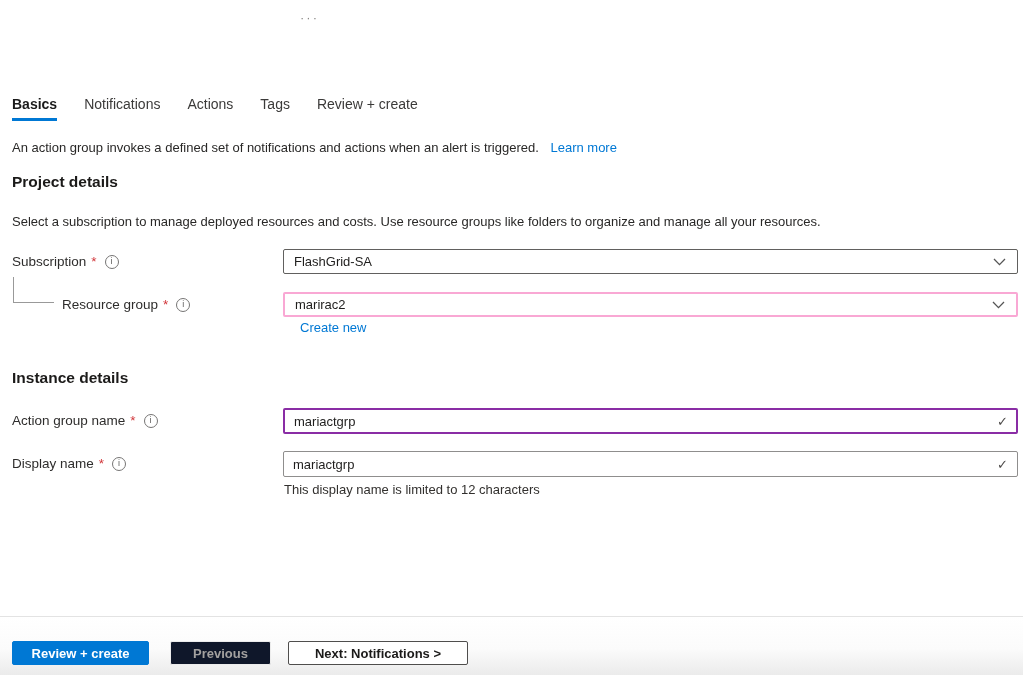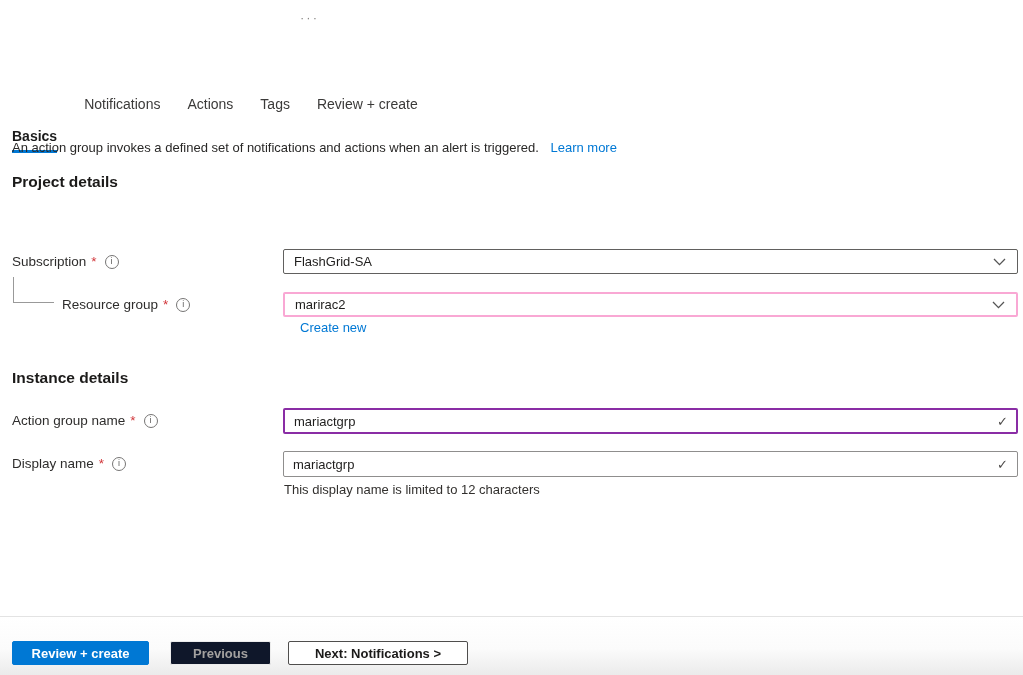--- a/index.html
+++ b/index.html
@@ -6,21 +6,21 @@
   body { background:#fff; font-family:"Liberation Sans","DejaVu Sans",sans-serif; }
   .viewport { position:relative; width:1023px; height:675px; background:#fff; overflow:hidden; }
 
   
   .page-title { position:absolute; left:12px; top:5px; font-size:24px; font-weight:700; color:#1b1a19; letter-spacing:-0.2px; }
   .more-btn { position:absolute; left:300px; top:10px; border:none; background:transparent; color:#8a8886; font-size:13px; letter-spacing:2px; cursor:pointer; font-family:inherit; }
 
   
   .tabs { position:absolute; left:12px; top:96px; display:flex; gap:27px; font-size:14px; color:#3b3a39; }
   .tab { padding-bottom:6px; cursor:pointer; }
-  .tab.active { font-weight:700; color:#1a1a1a; border-bottom:3px solid #0078d4;margin-top:32px; }
+  .tab.active { font-weight:700; color:#1a1a1a; border-bottom:3px solid #0078d4; }
 
   
   .intro { position:absolute; left:12px; top:140px; font-size:13px; color:#292827; }
   .intro a { color:#0078d4; text-decoration:none; margin-left:8px; cursor:pointer; }
 
   .section-heading { position:absolute; left:12px; font-size:15.5px; font-weight:700; color:#1b1a19; }
   .desc { position:absolute; left:12px; top:214px; font-size:13px; color:#292827; }
 
   
   .field-label { position:absolute; display:flex; align-items:center; font-size:13.5px; color:#2e2d2c; height:25px; }
@@ -63,20 +63,21 @@
     <div class="tab">Tags</div>
     <div class="tab">Review + create</div>
   </nav>
 
   <p class="intro">
     <span>An action group invokes a defined set of notifications and actions when an alert is triggered.</span>
     <a>Learn more</a>
   </p>
 
   <h2 class="section-heading" style="top:173px">Project details</h2>
+  <p class="desc">Select a subscription to manage deployed resources and costs. Use resource groups like folders to organize and manage all your resources.</p>
 
   <div class="field-label" style="left:12px; top:249px">
     <span>Subscription</span>
     <span class="req">*</span>
     <span class="info-icon">i</span>
   </div>
   <div class="control" style="top:249px">
     <div class="selectbox">
       <span>FlashGrid-SA</span>
       <svg class="chev" width="13" height="8" viewBox="0 0 13 8">

